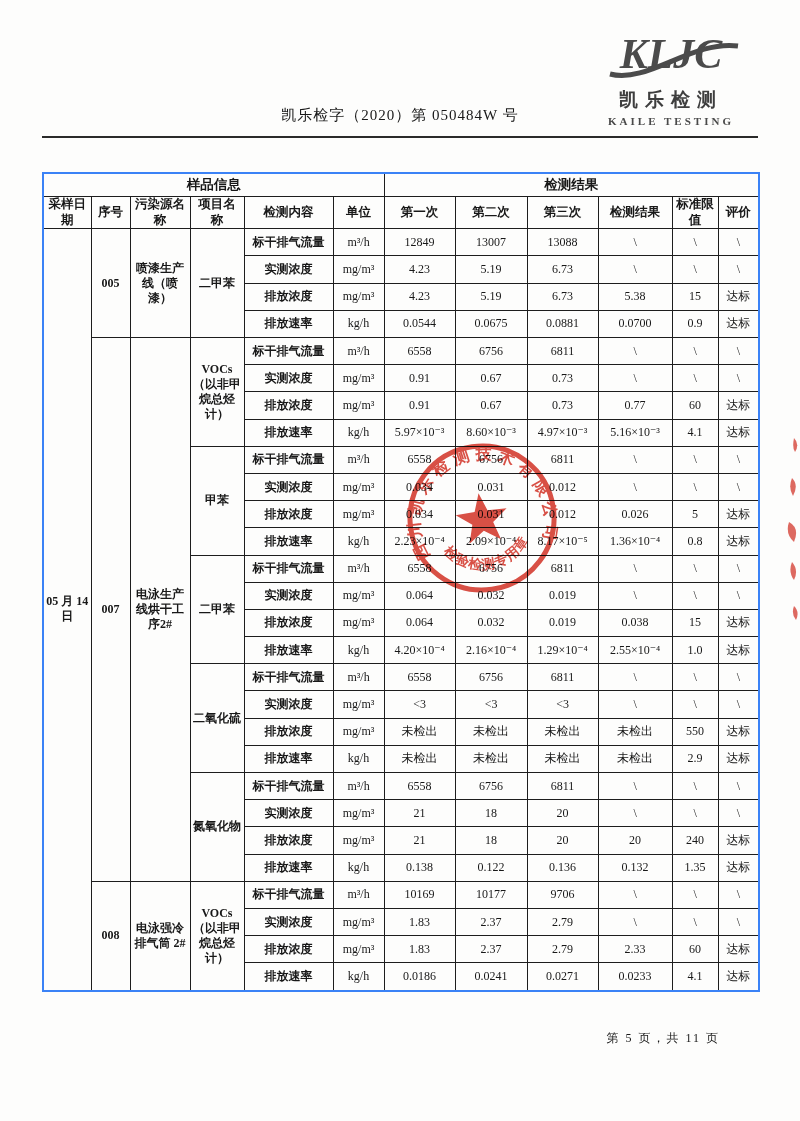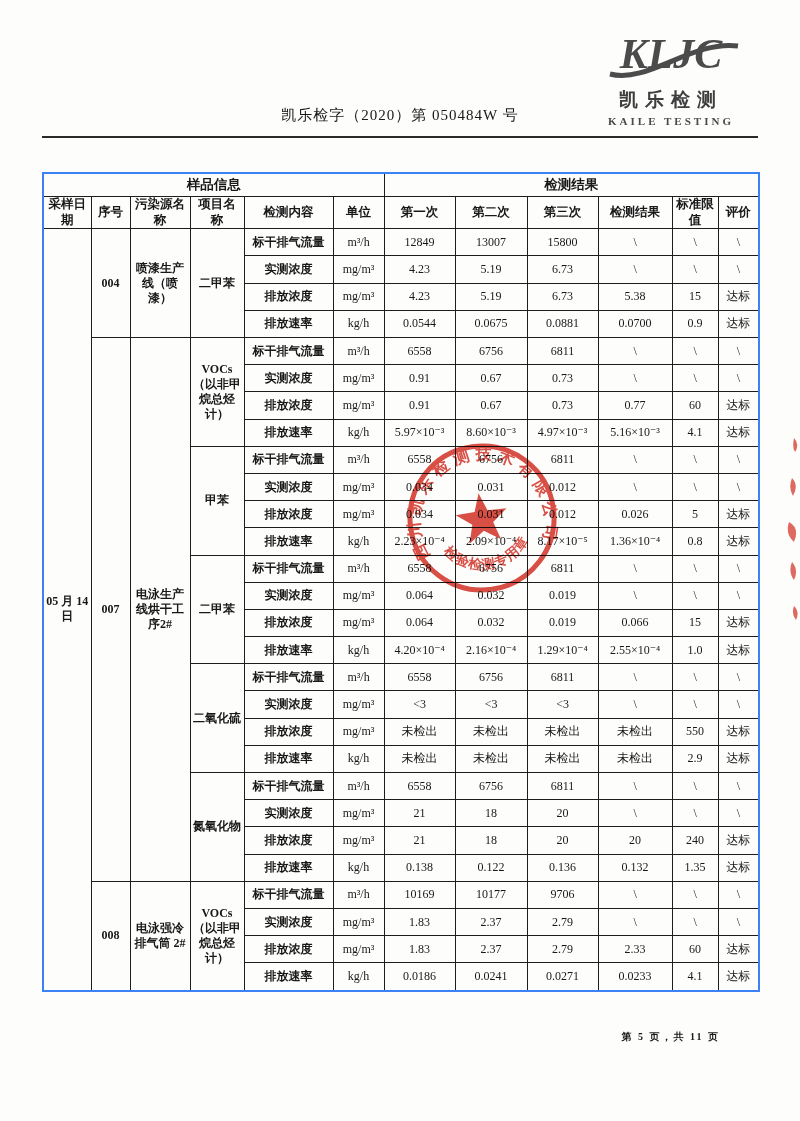--- a/index.html
+++ b/index.html
@@ -23,21 +23,21 @@
   .report th,.report td{
     border:1px solid #1d1d1d;text-align:center;vertical-align:middle;
     padding:0 2px;overflow:hidden;line-height:1.25;
   }
   .report thead tr.section-row th{height:22px;font-size:13.5px;font-weight:bold;}
   .report thead tr.cols-row th{height:30px;font-size:12.5px;font-weight:bold;}
   .report td{height:26.2px;}
   .report td.cjk{font-weight:bold;font-size:12px;margin-top:44px;}
   .report td.num{font-weight:normal;font-size:12px;}
   
-  .footer{position:absolute;top:1030px;right:80px;font-size:10px;font-weight:bold;letter-spacing:2px;}
+  .footer{position:absolute;top:1030px;right:80px;font-size:12px;font-weight:normal;letter-spacing:2px;}
   
   .seal{position:absolute;left:392px;top:428px;width:180px;height:180px;
         transform:rotate(-8deg);opacity:.88;mix-blend-mode:multiply;pointer-events:none;}
   .edge-residue{position:absolute;right:0;top:430px;width:20px;height:215px;
         opacity:.75;mix-blend-mode:multiply;pointer-events:none;}
 </style>
 </head>
 <body>
 
 <div class="page">
@@ -86,28 +86,28 @@
         <th>第二次</th>
         <th>第三次</th>
         <th>检测结果</th>
         <th>标准限值</th>
         <th>评价</th>
       </tr>
     </thead>
     <tbody>
         <tr>
           <td rowspan="28" class="cjk">05 月 14 日</td>
-          <td rowspan="4" class="cjk">004</td>
+          <td rowspan="4" class="cjk">005</td>
           <td rowspan="4" class="cjk">喷漆生产线（喷漆）</td>
           <td rowspan="4" class="cjk">二甲苯</td>
           <td class="cjk">标干排气流量</td>
           <td class="num">m³/h</td>
           <td class="num">12849</td>
           <td class="num">13007</td>
-          <td class="num">15800</td>
+          <td class="num">13088</td>
           <td class="num">\</td>
           <td class="num">\</td>
           <td class="num">\</td>
         </tr>
         <tr>
           <td class="cjk">实测浓度</td>
           <td class="num">mg/m³</td>
           <td class="num">4.23</td>
           <td class="num">5.19</td>
           <td class="num">6.73</td>
@@ -239,21 +239,21 @@
           <td class="num">\</td>
           <td class="num">\</td>
           <td class="num">\</td>
         </tr>
         <tr>
           <td class="cjk">排放浓度</td>
           <td class="num">mg/m³</td>
           <td class="num">0.064</td>
           <td class="num">0.032</td>
           <td class="num">0.019</td>
-          <td class="num">0.066</td>
+          <td class="num">0.038</td>
           <td class="num">15</td>
           <td class="num">达标</td>
         </tr>
         <tr>
           <td class="cjk">排放速率</td>
           <td class="num">kg/h</td>
           <td class="num">4.20×10⁻⁴</td>
           <td class="num">2.16×10⁻⁴</td>
           <td class="num">1.29×10⁻⁴</td>
           <td class="num">2.55×10⁻⁴</td>

